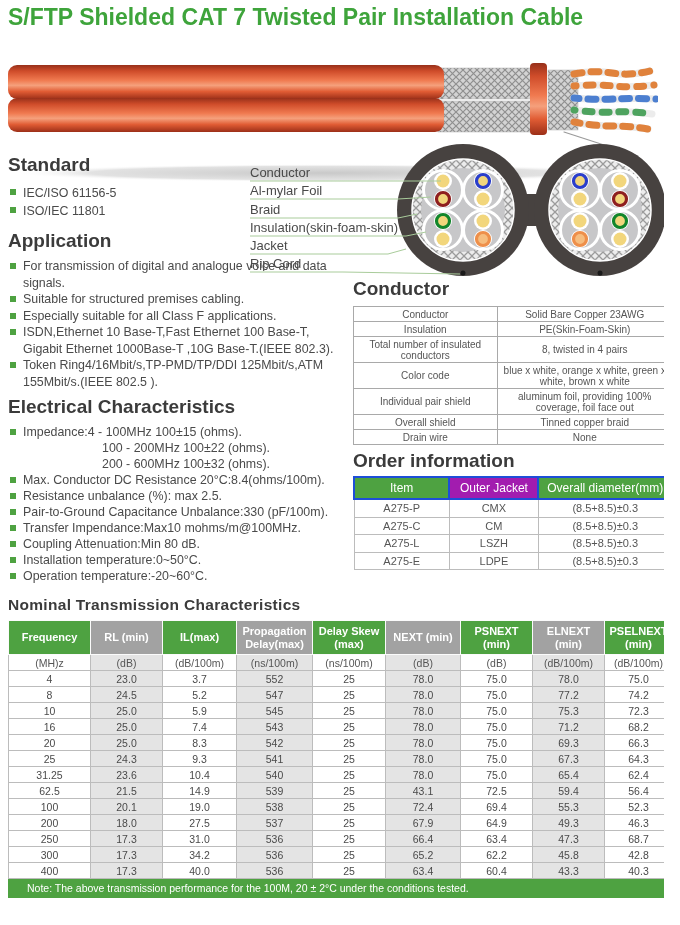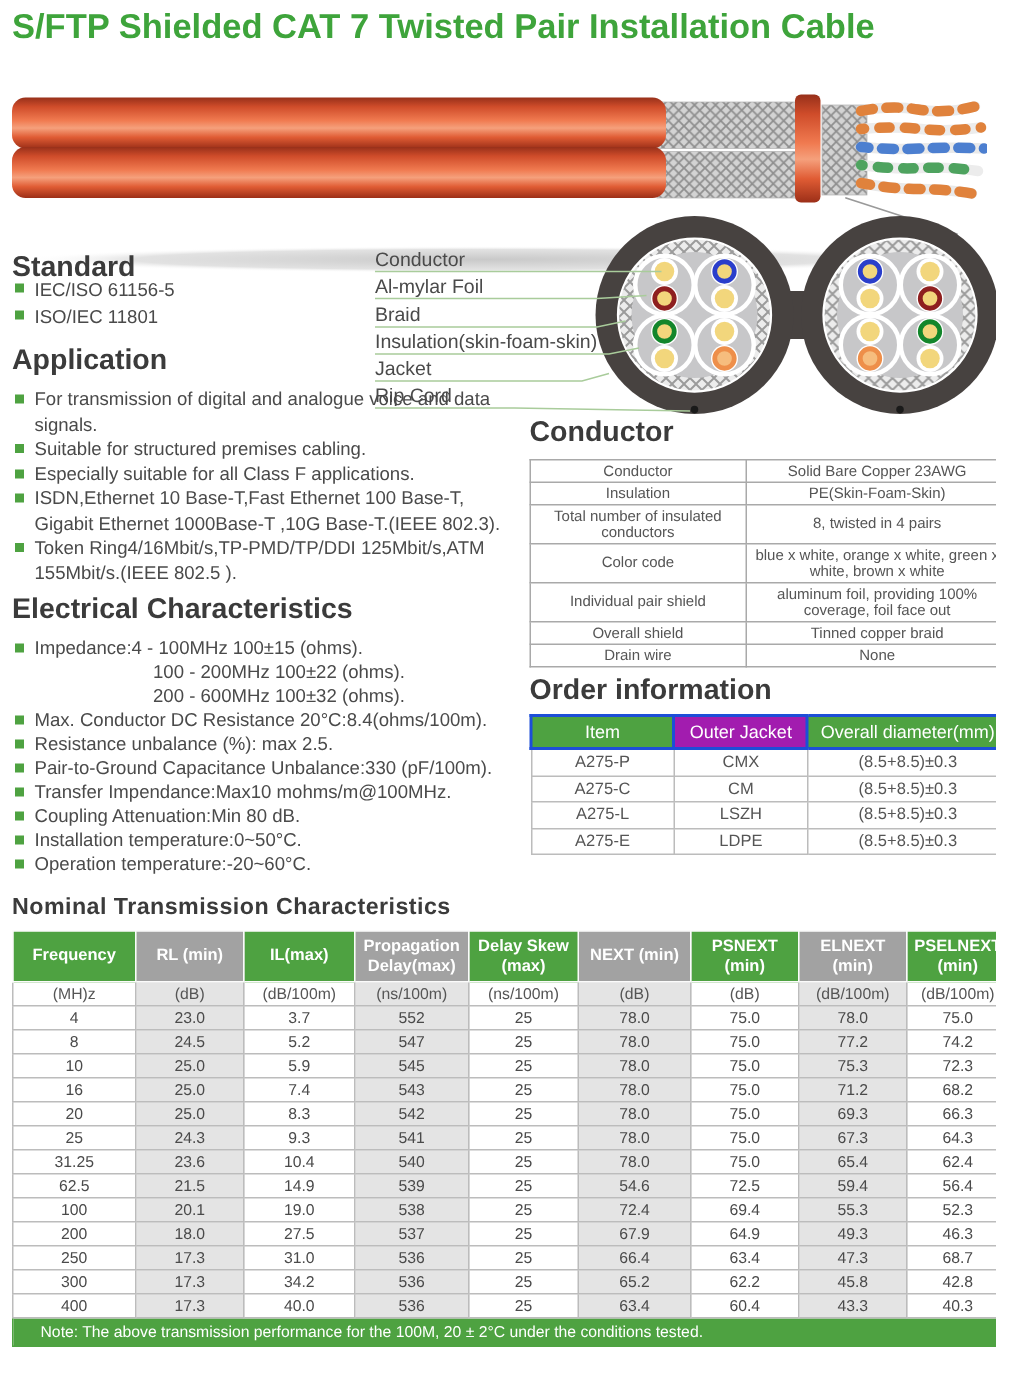--- a/index.html
+++ b/index.html
@@ -1,20 +1,20 @@
 <!DOCTYPE html>
 <html><head>
 <meta charset="utf-8">
 <style>
   html,body{margin:0;padding:0;background:#fff;}
   .page{position:relative;width:664px;height:925px;background:#fff;overflow:hidden;
         font-family:"Liberation Sans",sans-serif;}
   .title{position:absolute;left:8px;top:4px;font-size:23px;font-weight:bold;color:#3ea43b;}
   .h2{position:absolute;font-size:19px;font-weight:bold;color:#3b3b3b;}
-  .h2.std{left:8px;top:168px;text-align:center;}
+  .h2.std{left:8px;top:154px;text-align:center;}
   .h2.app{left:8px;top:230px;}
   .h2.elec{left:8px;top:396px;}
   .h2.cond{left:353px;top:278px;}
   .h2.ord{left:353px;top:450px;}
   .h2.trans{left:8px;top:596px;font-size:15.5px;letter-spacing:.3px;}
 
   .blist{position:absolute;width:336px;font-size:12.4px;color:#4a4a4a;}
   .blist.std{left:10px;top:184px;line-height:18px;}
   .blist.app{left:10px;top:258px;line-height:16.5px;}
   .blist.elec{left:10px;top:424px;line-height:16px;}
@@ -376,21 +376,21 @@
           <td>75.0</td>
           <td class="sh">65.4</td>
           <td>62.4</td>
         </tr>
         <tr>
           <td>62.5</td>
           <td class="sh">21.5</td>
           <td>14.9</td>
           <td class="sh">539</td>
           <td>25</td>
-          <td class="sh">54.6</td>
+          <td class="sh">43.1</td>
           <td>72.5</td>
           <td class="sh">59.4</td>
           <td>56.4</td>
         </tr>
         <tr>
           <td>100</td>
           <td class="sh">20.1</td>
           <td>19.0</td>
           <td class="sh">538</td>
           <td>25</td>

